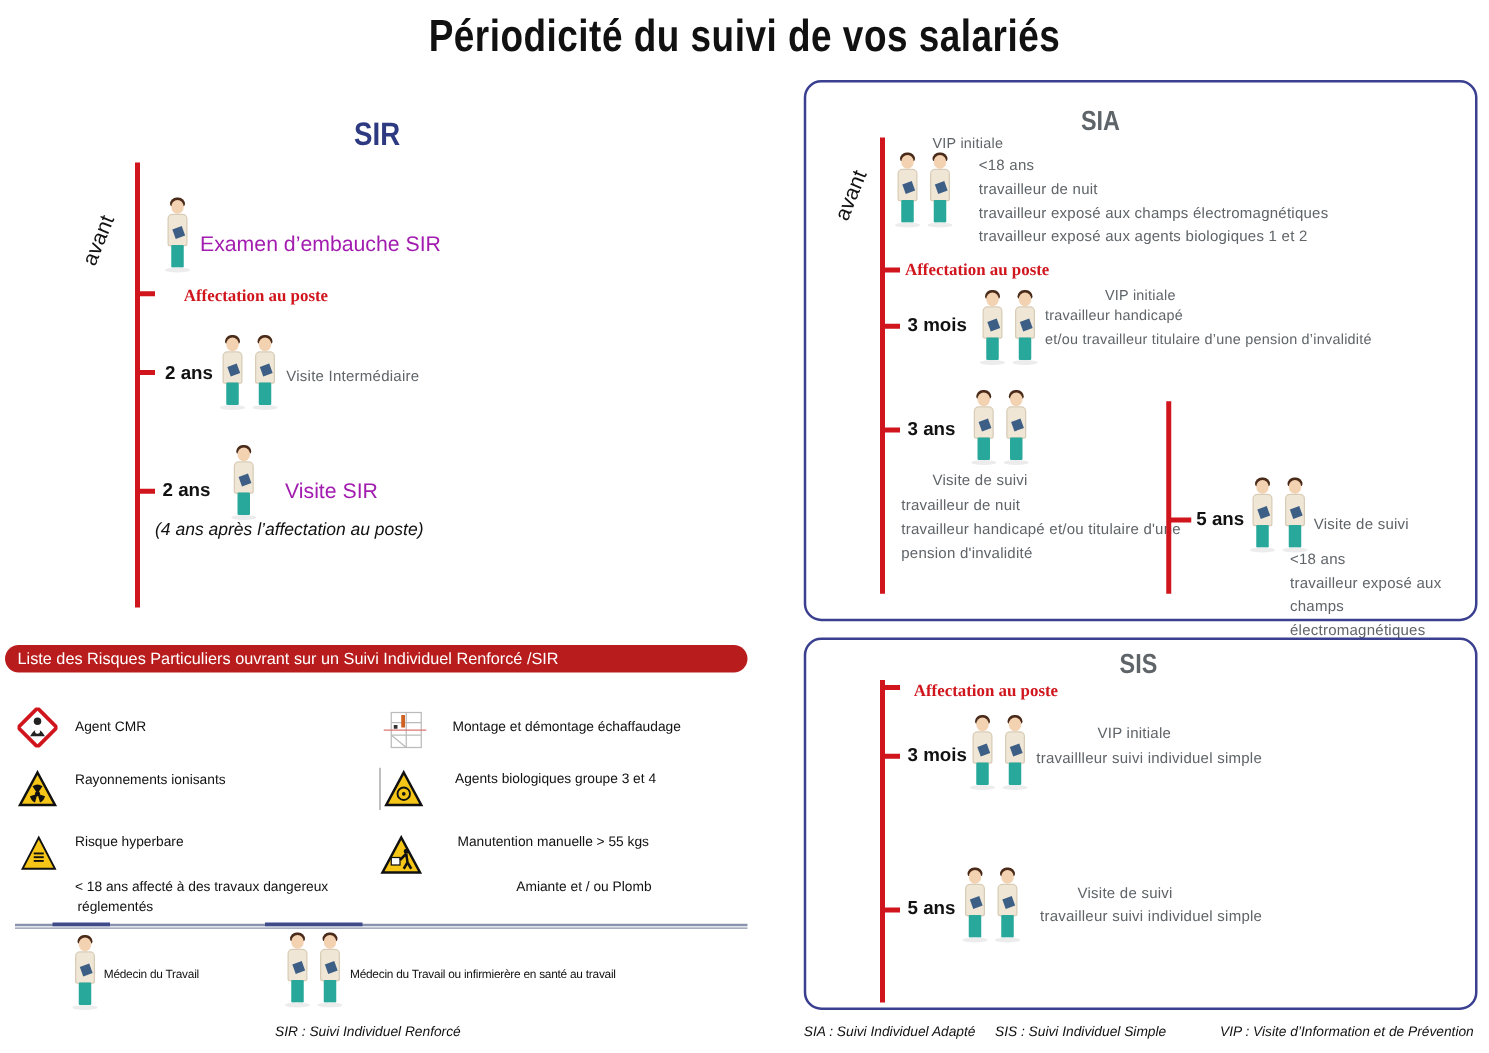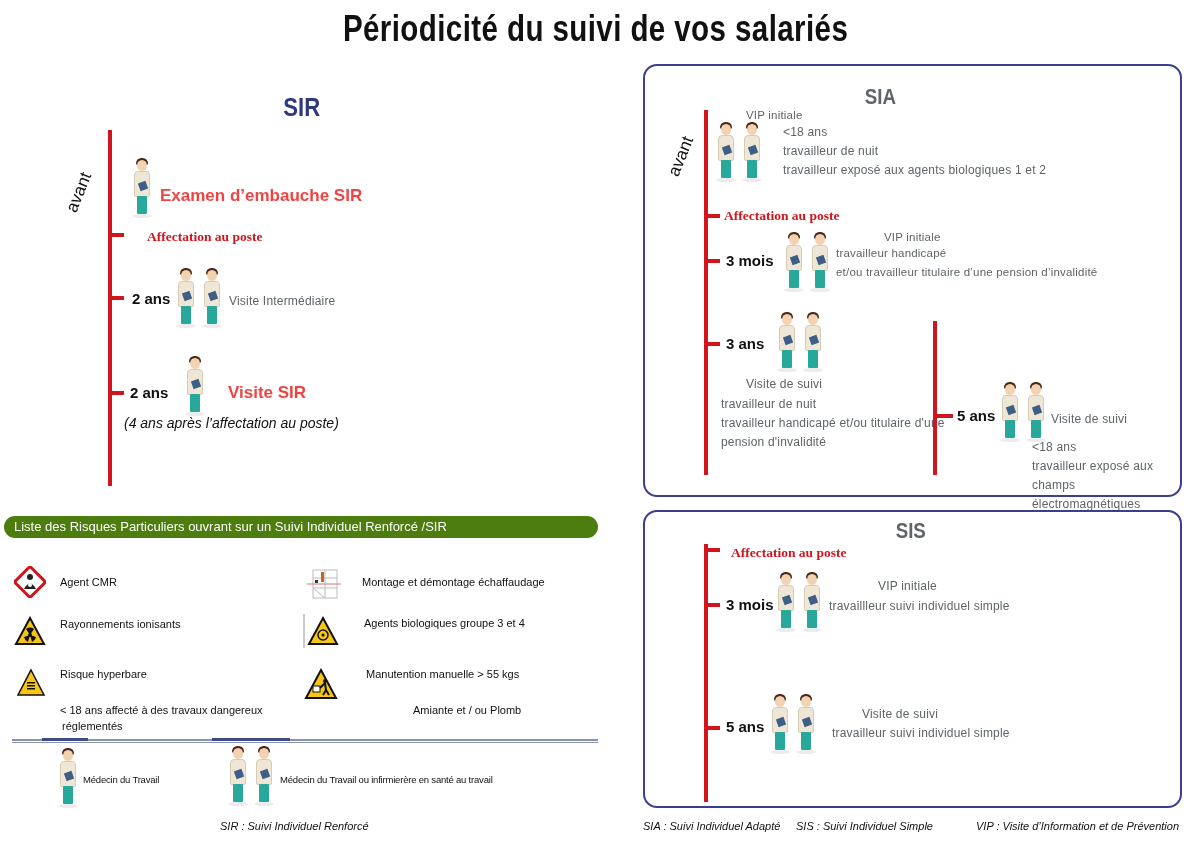--- a/index.html
+++ b/index.html
@@ -12,26 +12,26 @@
     letter-spacing: 0.5px; color: #111; transform: scaleX(0.82); transform-origin: 596px 0; }
   .vline { background: #d0151d; width: 4px; }
   .tick { background: #d0151d; height: 4px; width: 14px; }
 
   .sir-title { left: 280px; top: 92px; font-size: 26px; font-weight: bold; color: #2d3a82; transform: scaleX(0.85); }
   .avant { font-size: 17px; color: #111; transform: rotate(-68deg); transform-origin: left top; }
 
   .lbl-bold { font-size: 15px; font-weight: bold; color: #111; }
   .affect { font-size: 13.5px; font-weight: bold; font-family: "Liberation Serif", serif; color: #d0151d; }
   .grey-txt { font-size: 12px; color: #5e6468; line-height: 19px; letter-spacing: 0.2px; }
-  .big-navy { font-size: 17px; font-weight: bold; color: #ef4444; }
+  .big-navy { font-size: 17px; font-weight: normal; color: #a21caf; }
 
   .panel { border: 2px solid #3a3f8f; border-radius: 14px; }
   .panel-title { font-size: 22px; font-weight: bold; color: #5e6468; transform: scaleX(0.85); }
 
-  .pill { left: 4px; top: 516px; width: 594px; height: 22px; border-radius: 11px; background: #4d7c0f;
+  .pill { left: 4px; top: 516px; width: 594px; height: 22px; border-radius: 11px; background: #b91c1c;
     color: #fff; font-size: 13px; line-height: 22px; padding-left: 10px; }
   .risk-txt { font-size: 11px; color: #111; }
 
   .sep1 { left: 12px; top: 739px; width: 586px; height: 2px; background: #8a93ad; }
   .sep2 { left: 12px; top: 742px; width: 586px; height: 1px; background: #8a93ad; }
   .sep-dark { height: 3px; background: #3e4a8a; top: 738px; }
 
   .legend-txt { font-size: 9.5px; color: #111; letter-spacing: -0.2px; }
   .footer-txt { font-size: 11px; font-style: italic; color: #111; }
 
@@ -112,20 +112,21 @@
       <i class="head"></i>
       <i class="coat"></i>
       <i class="legs"></i>
       <i class="clip"></i>
       <i class="shadow"></i>
     </span>
 </div>
 <div class="abs grey-txt cond" style="left:783px; top:123px;">
   <div>&lt;18 ans</div>
   <div>travailleur de nuit</div>
+  <div>travailleur exposé aux champs électromagnétiques</div>
   <div>travailleur exposé aux agents biologiques 1 et 2</div>
 </div>
 
 <div class="abs tick" style="left:706px; top:214px; width:14px;"></div>
 <div class="abs affect" style="left:724px; top:208px;">Affectation au poste</div>
 
 <div class="abs tick" style="left:706px; top:259px;"></div>
 <div class="abs lbl-bold" style="left:726px; top:252px;">3 mois</div>
 <div class="abs pair" style="left:784px; top:232px;">
   <span class="person">

